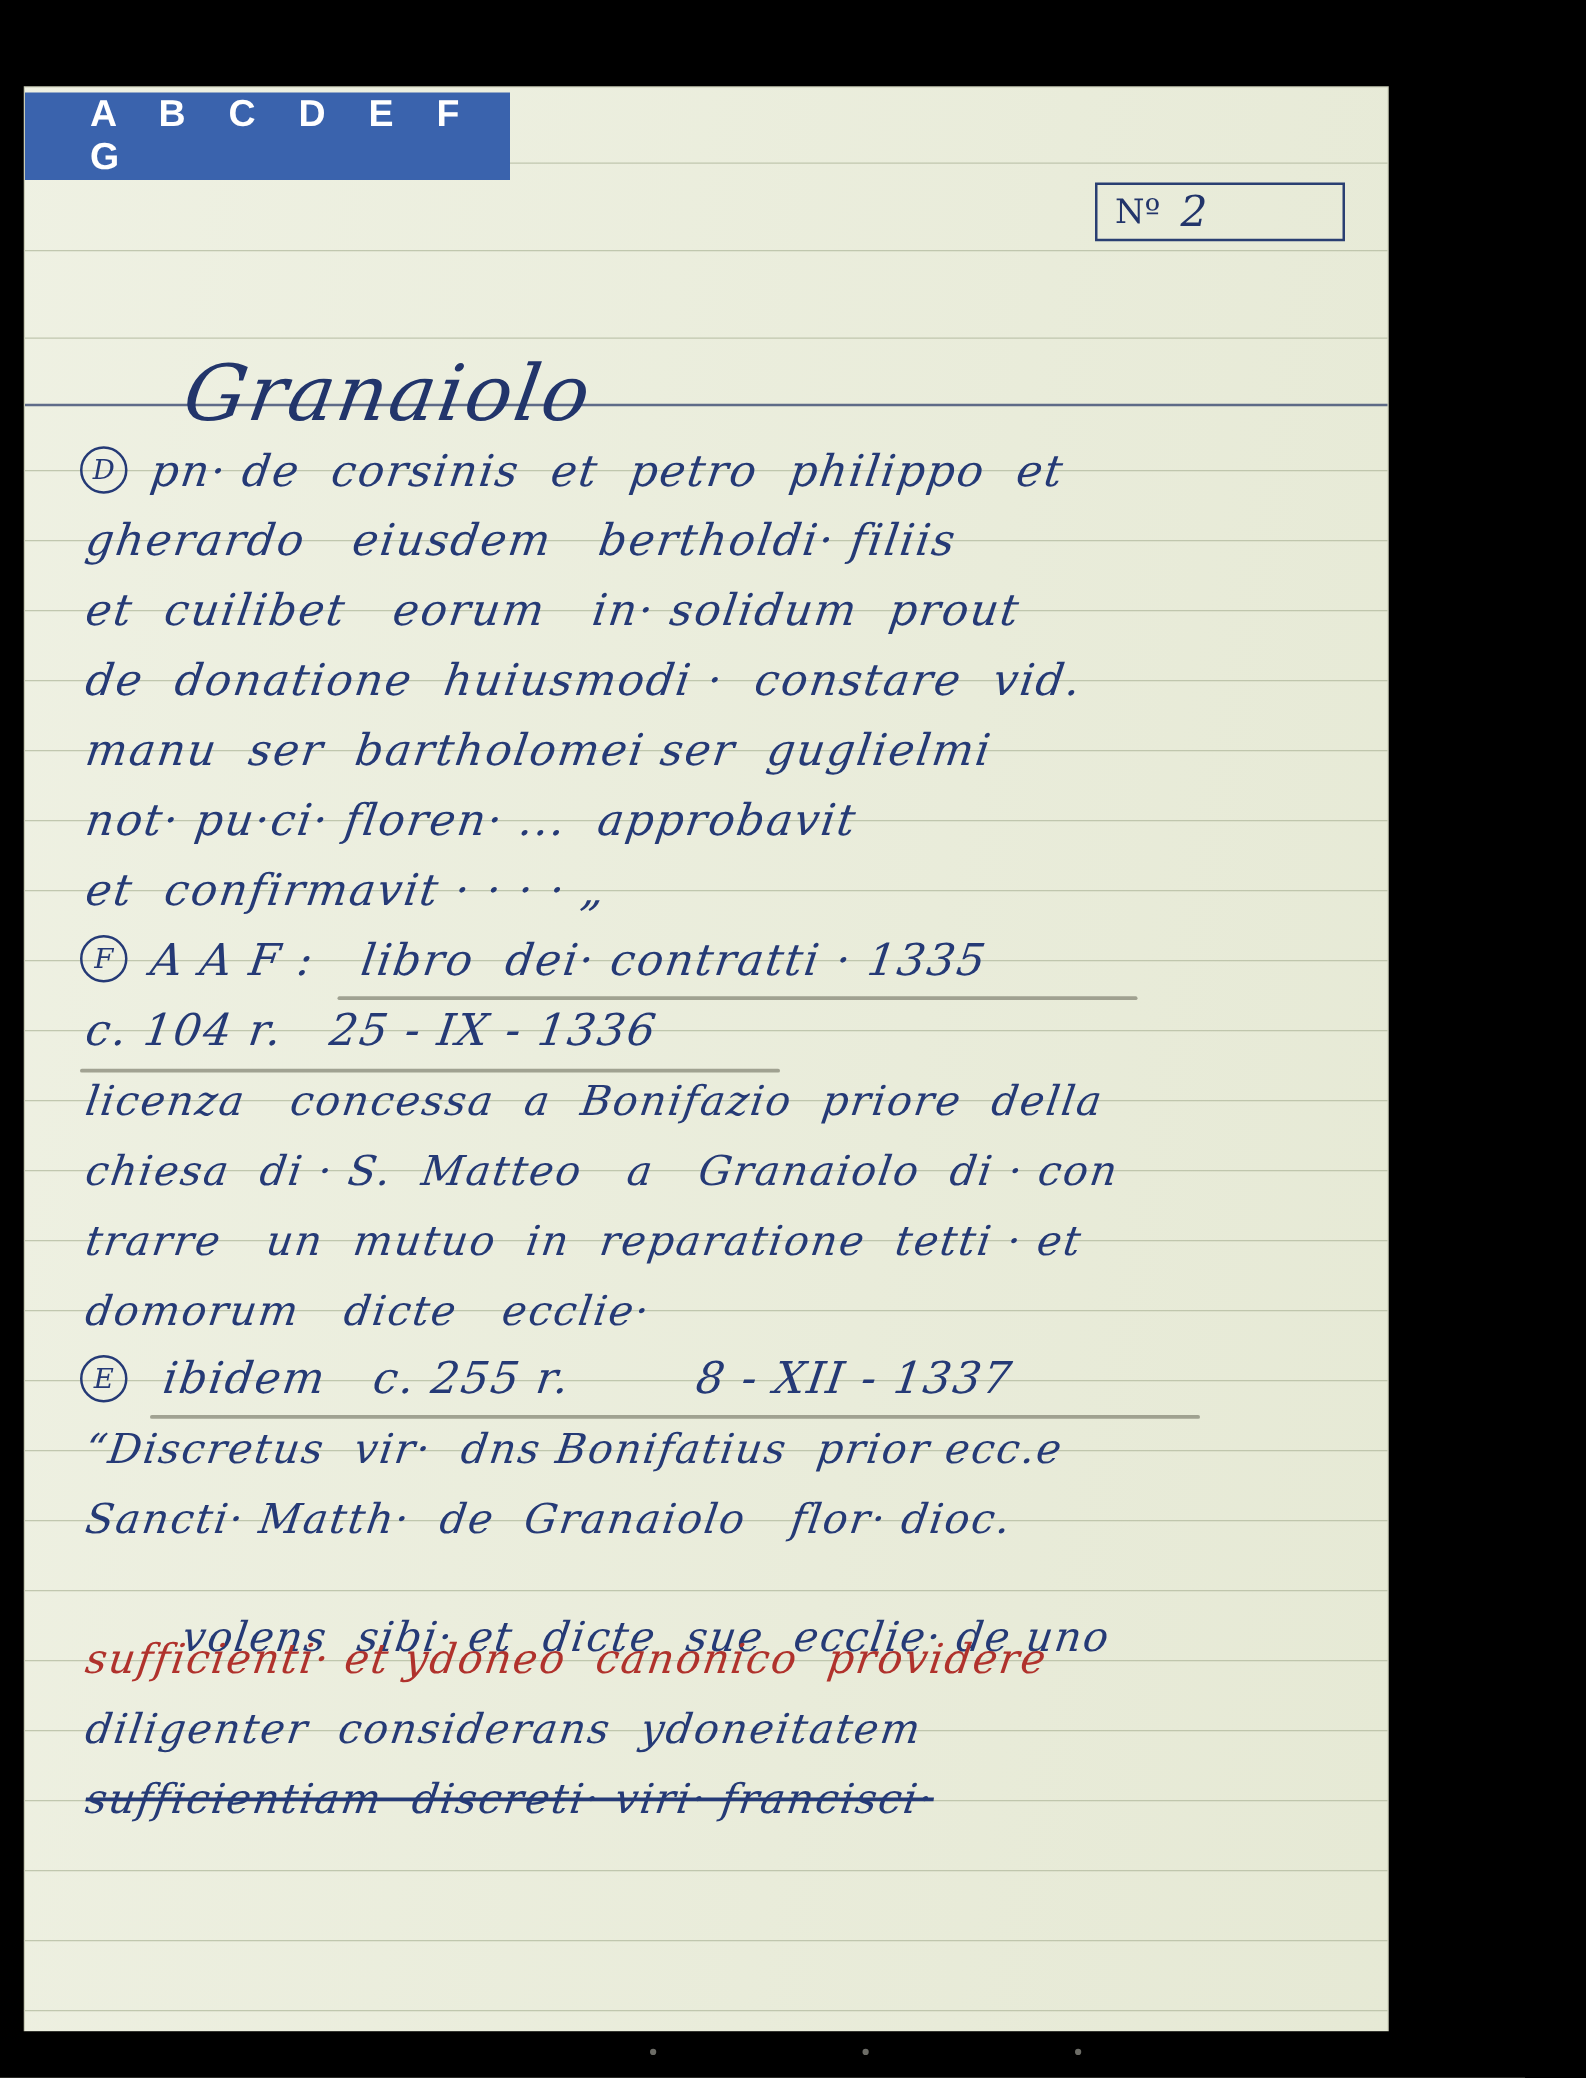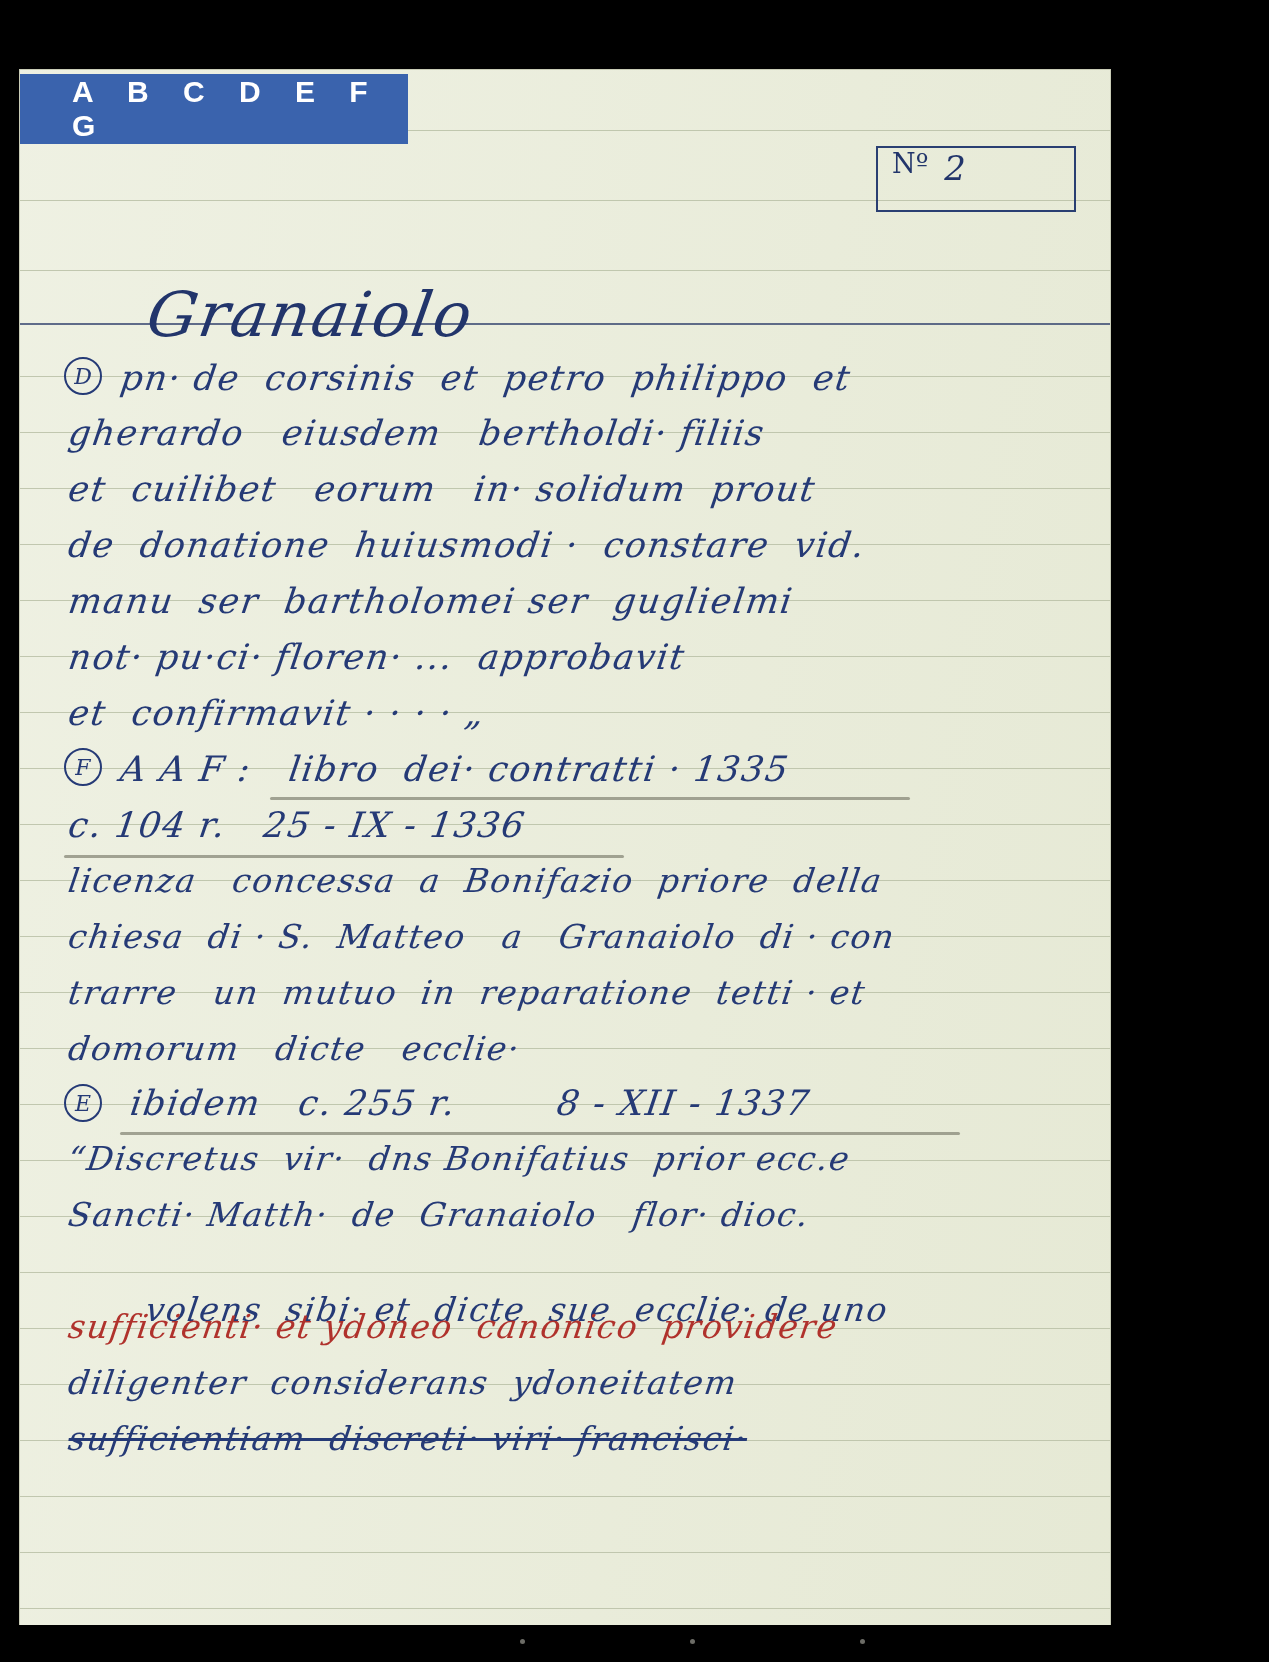--- a/index.html
+++ b/index.html
@@ -77,24 +77,25 @@
     background: #2f3f6b;
     opacity: .75;
   }
 
   
   #numbox {
     position: absolute;
     right: 34px;
     top: 76px;
     width: 200px;
-    height: 66px;
+    height: 47px;
     border: 2px solid #2a3f72;
     z-index: 4;
     display: flex;
+    align-items: center;
     padding-left: 14px;
     box-sizing: border-box;
     gap: 16px;
   }
   #numbox .lbl {
     font-family: "DejaVu Serif", serif;
     font-size: 27px;
     color: #22356b;
   }
   #numbox .val {

